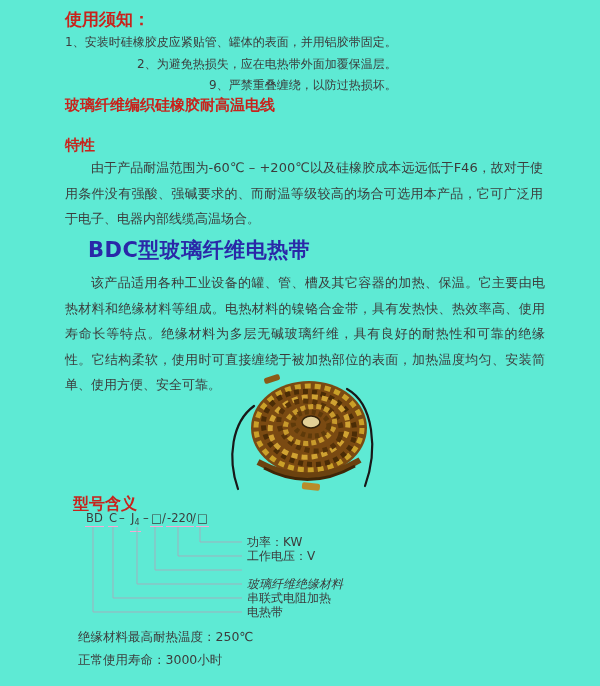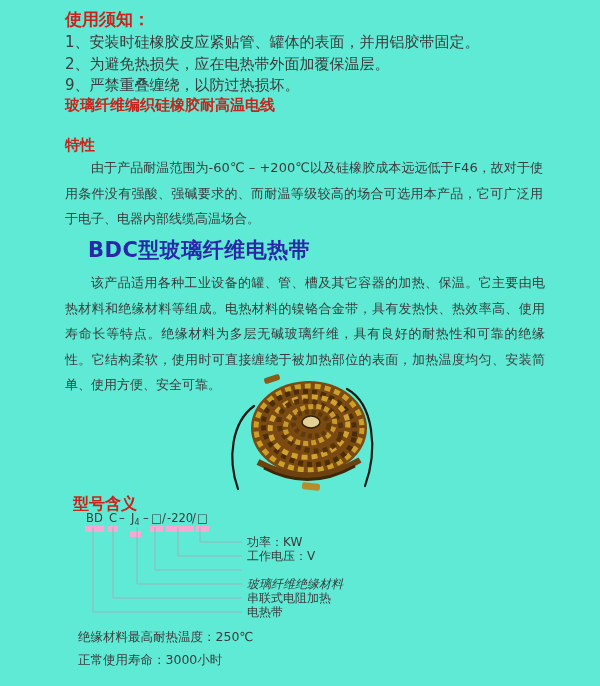--- a/index.html
+++ b/index.html
@@ -8,26 +8,26 @@
     font-family:"DejaVu Sans","Liberation Sans",sans-serif;
     color:#3c3c3c;overflow:hidden;
   }
   .abs{position:absolute;}
   .red{color:#c8231c;font-weight:bold;}
   .blue{color:#2a28a8;font-weight:bold;}
   .h1{font-size:17px;}
   .h2{font-size:15px;}
   .h3{font-size:16px;}
   .bdc-h{font-size:21px;letter-spacing:0.5px;}
-  .list div{font-size:15px;line-height:21.5px;white-space:nowrap;}
+  .list div{font-size:12px;line-height:21.5px;white-space:nowrap;text-align:right;}
   .para{font-size:13px;line-height:25.5px;text-indent:2em;text-align:justify;}
   
   .diagram{width:500px;height:118px;}
   .mp{position:absolute;top:0;font-size:11.5px;color:#3c3c3c;line-height:14px;}
-  .mp.u{border-bottom:6px solid #f9a8d4;padding:0 1px 1px 1px;}
+  .mp.u{border-bottom:1px solid #f9a8d4;padding:0 1px 1px 1px;}
   .mp sub{font-size:8px;}
   .dlabel{position:absolute;left:162px;font-size:12px;color:#3c3c3c;white-space:nowrap;line-height:14px;}
   .specs div{font-size:12.5px;line-height:22.5px;white-space:nowrap;}
   svg{display:block;}
 </style>
 </head>
 <body>
 
 <div class="page">
 

